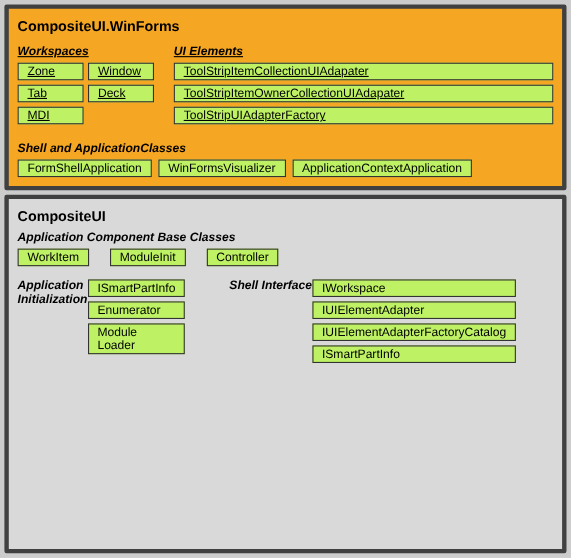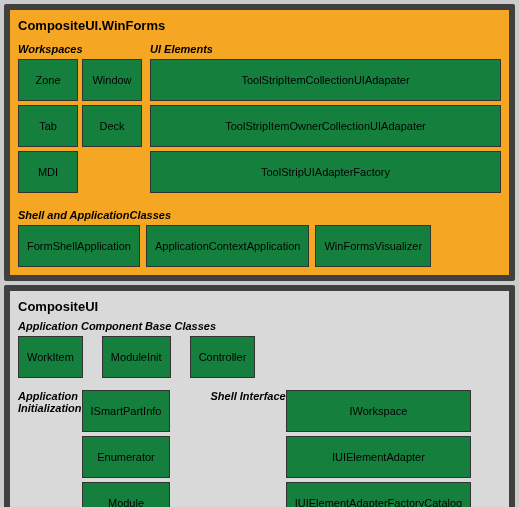--- a/index.html
+++ b/index.html
@@ -9,21 +9,21 @@
       background: #ccc;
       width: 519px;
       height: 507px;
       display: flex;
       flex-direction: column;
       gap: 4px;
       padding: 4px;
     }
 
     .panel {
-      border: 6px solid #404040;
+      border: 4px solid #404040;
       padding: 8px;
       border-radius: 2px;
     }
 
     .panel-top {
       background: #f5a623;
       flex: 0 0 auto;
     }
 
     .panel-bottom {
@@ -40,33 +40,33 @@
     .section-title {
       font-style: italic;
       font-weight: bold;
       font-size: 11px;
       margin-bottom: 4px;
       margin-top: 4px;
     }
 
     .box-btn {
       border: 1.5px solid #333;
-      background: #15803d;
-      padding: 14px 8px;
+      background: #bef264;
+      padding: 1px 8px;
       font-size: 11px;
-      text-align: center;
       min-width: 60px;
       display: inline-block;
     }
 
     
     .top-row {
       display: flex;
-      gap: 8px;
+      gap: 18px;
       margin-bottom: 6px;
+      text-decoration: underline;
     }
 
     .workspaces-section {
       flex: 0 0 auto;
     }
 
     .ui-elements-section {
       flex: 1;
     }
 
@@ -172,22 +172,22 @@
         <div class="box-btn">ToolStripItemOwnerCollectionUIAdapater</div>
         <div class="box-btn">ToolStripUIAdapterFactory</div>
       </div>
     </div>
   </div>
 
   <div class="shell-row">
     <div class="section-title">Shell and ApplicationClasses</div>
     <div class="shell-items">
       <div class="box-btn">FormShellApplication</div>
+      <div class="box-btn">WinFormsVisualizer</div>
       <div class="box-btn">ApplicationContextApplication</div>
-      <div class="box-btn">WinFormsVisualizer</div>
     </div>
   </div>
 </div>
 
 <div class="panel panel-bottom">
   <div class="panel-title">CompositeUI</div>
 
   <div class="section-title">Application Component Base Classes</div>
   <div class="base-classes-row">
     <div class="box-btn">WorkItem</div>

